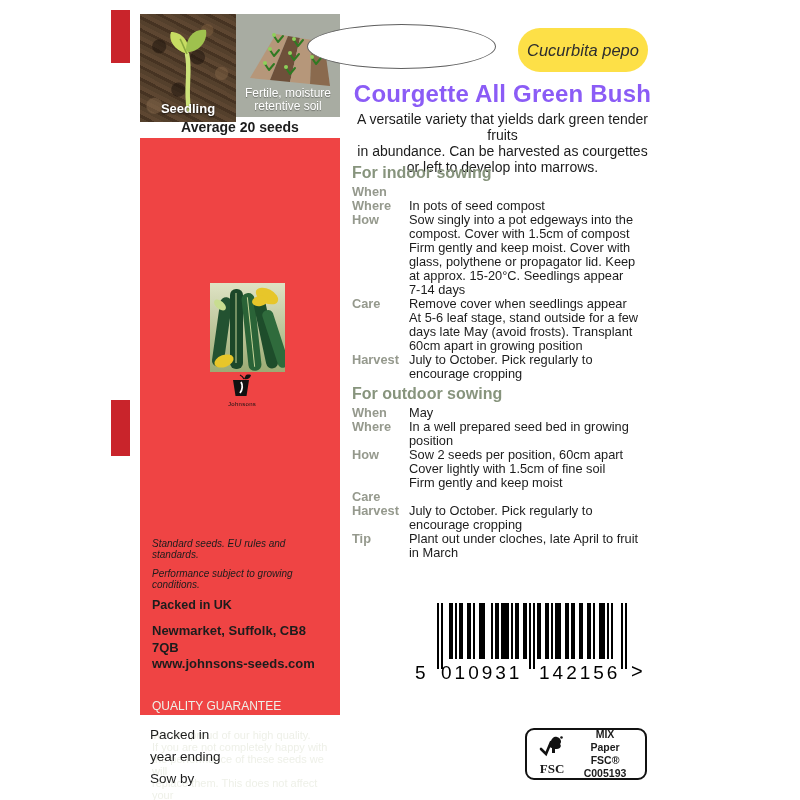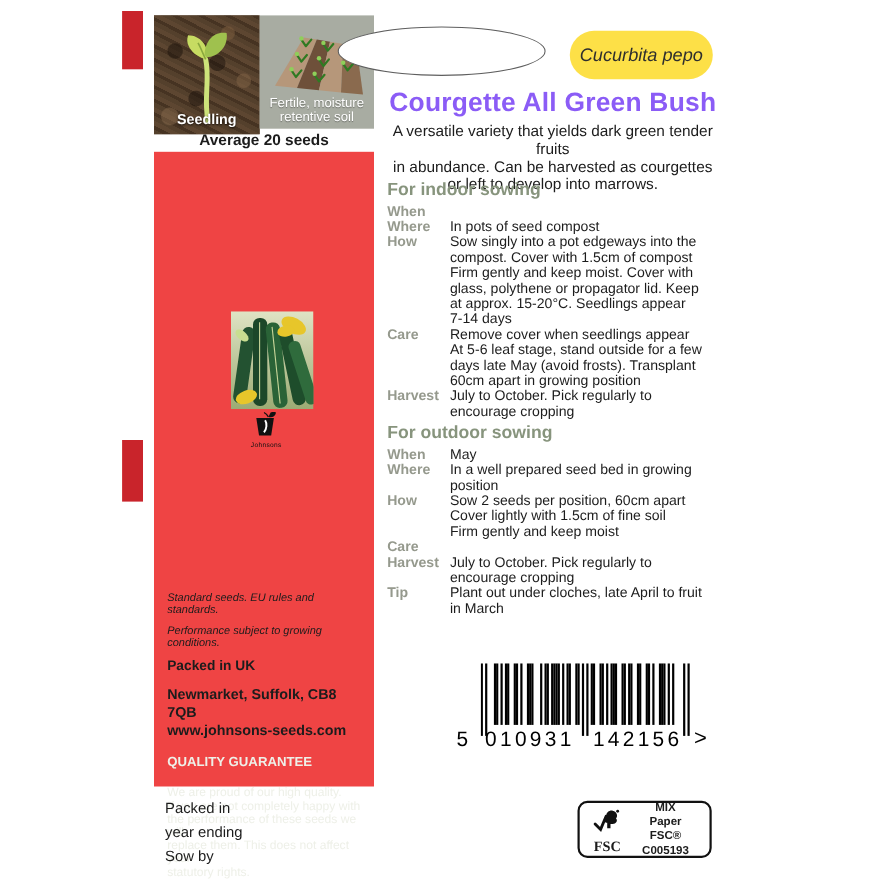--- a/index.html
+++ b/index.html
@@ -62,21 +62,21 @@
   
   .sidebar{left:140px;top:138px;width:200px;height:577px;background:#ef4444;}
   .cimg{position:absolute;left:70px;top:145px;width:75px;height:89px;}
   .brandlogo{position:absolute;left:88px;top:235px;width:26px;text-align:center;}
   .brandname{font-size:6px;color:#111;letter-spacing:.3px;}
   .side-text{position:absolute;left:12px;right:8px;top:400px;}
   .it{font-style:italic;font-size:10px;margin-bottom:8px;}
   .packeduk{font-weight:bold;font-size:12.5px;margin:4px 0 10px 0;}
   .addr{font-weight:bold;font-size:13px;line-height:17px;}
   .site{font-weight:bold;font-size:13px;}
-  .qg-h{font-weight:bold;font-size:12px;color:#eef0e8;margin-top:14px;}
+  .qg-h{font-weight:normal;font-size:12px;color:#eef0e8;margin-top:28px;}
   .qg-t{font-size:11px;line-height:12px;color:#eef0e8;margin-top:16px;}
 
   
   .barcode{left:415px;top:600px;width:240px;height:90px;background:#fff;}
   .bc-num{position:absolute;top:62px;font-size:19px;letter-spacing:3px;color:#000;}
   .bc-lead{left:0;top:62px;letter-spacing:0;}
   .bc-left{left:16px;margin-left:10px;}
   .bc-right{left:124px;}
   .bc-end{left:216px;top:60px;font-size:20px;letter-spacing:0;}
 

